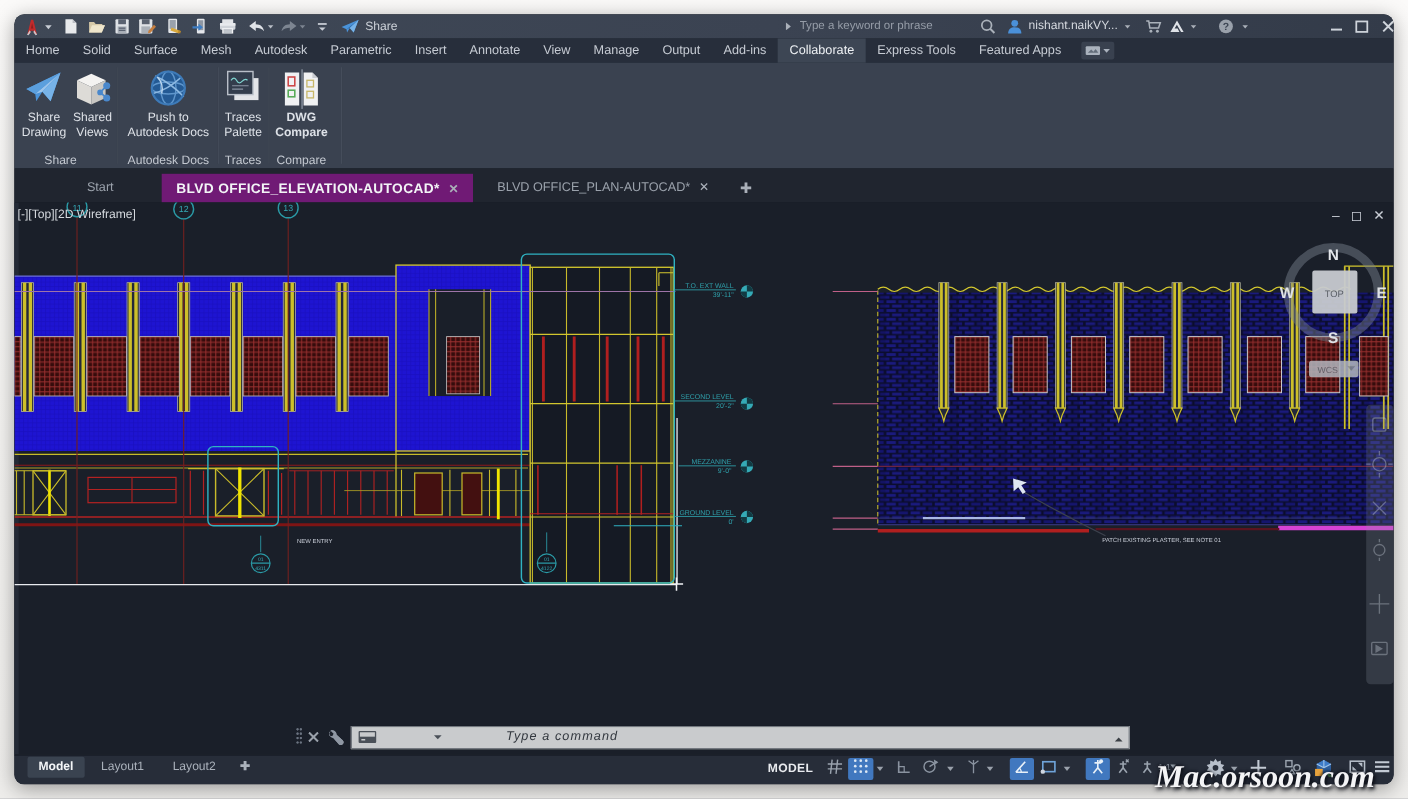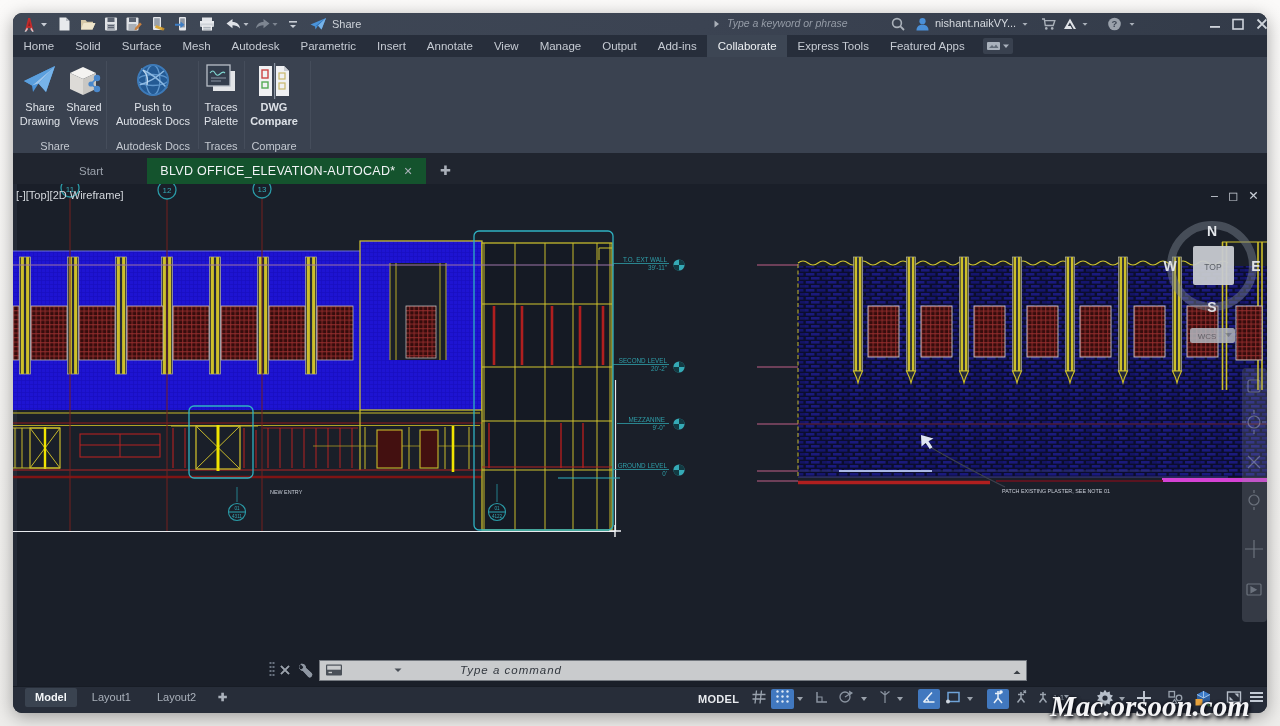--- a/index.html
+++ b/index.html
@@ -8,40 +8,40 @@
   #win { position:absolute; left:13px; top:13px; width:1254px; height:700px; border-radius:9px; overflow:hidden; background:#1a1f29; box-shadow:0 4px 18px rgba(0,0,0,.35); }
 
   
   #titlebar { position:absolute; left:0; top:0; width:100%; height:22px; background:linear-gradient(90deg,#3f4856 0%,#3b4352 55%,#333b49 100%); }
   .tbi { position:absolute; top:0; height:22px; display:flex; align-items:center; }
   #qat { left:6px; }
   #qat svg { margin:0; }
   #fname { position:absolute; top:0; left:0; width:1064px; height:22px; text-align:center; line-height:22px; font-size:11.5px; color:#b9bec7; letter-spacing:.2px; }
   #tright { position:absolute; right:0; top:0; height:22px; display:flex; align-items:center; }
   .ttxt { color:#c7ccd4; font-size:11px; }
-  #searchtxt { font-style:italic; color:#959ca7; font-size:10.5px; }
+  #searchtxt { color:#959ca7; font-size:10.5px; }
 
   
   #menurow { position:absolute; left:0; top:22px; width:100%; height:22px; background:#272e3b; display:flex; align-items:stretch; padding-left:0; }
   .mtab { color:#c6cbd3; font-size:11.5px; line-height:22px; padding:0 10.5px; white-space:nowrap; }
   .mtab.active { background:#3d4654; color:#eef1f4; }
   #menubtn { width:30px; height:16px; margin-top:3px; margin-left:8px; background:#39414f; border-radius:2px; display:flex; align-items:center; justify-content:center; }
 
   
   #ribbon { position:absolute; left:0; top:44px; width:100%; height:96px; background:#3a4250; }
   .rsep { position:absolute; top:4px; width:1px; height:88px; background:#2c323d; border-right:1px solid #454d5b; }
   .rbtn { position:absolute; text-align:center; color:#dde1e7; font-size:11px; line-height:13px; }
   .glabel { position:absolute; top:83px; width:100%; text-align:center; color:#c3c8d0; font-size:11px; }
   .blabel { position:absolute; top:44px; width:100%; text-align:center; color:#dde1e7; font-size:11px; line-height:13.5px; }
 
   
   #ftabs { position:absolute; left:0; top:140px; width:100%; height:31px; background:#20252f; display:flex; align-items:flex-end; }
   .ftab { height:26px; line-height:26px; font-size:11.5px; color:#9aa1ab; padding:0 14px; white-space:nowrap; }
   .ftab .x { color:#aab0b9; margin-left:8px; font-size:11px; }
-  .ftab.active { background:#14532d; color:#f2f4f6; font-weight:normal; font-size:12.5px; padding:0 13px; letter-spacing:.3px; }
+  .ftab.active { background:#701a75; color:#f2f4f6; font-weight:bold; font-size:12.5px; padding:0 13px; letter-spacing:.3px; }
   #ftplus { color:#aab0b9; font-size:13px; margin-left:14px; line-height:26px; }
 
   
   #canvas { position:absolute; left:0; top:171px; width:1254px; height:502px; background:#1a1f29; }
   #vctl { position:absolute; left:3px; top:5px; color:#d4d8dd; font-size:11px; }
 
   
   #cmddock { position:absolute; left:255px; top:645px; height:24px; display:flex; align-items:center; }
   #cmdbox { width:708px; height:21px; background:#c9cbcd; border:1px solid #73787f; display:flex; align-items:center; position:relative;gap:48px; }
   #cmdtxt { font-style:italic; color:#33383f; font-size:11.5px; margin-left:8px; letter-spacing:1px;}
@@ -292,20 +292,21 @@
     </div>
     <div class="rsep" style="left:297px;"></div>
     <div class="glabel" style="left:-6px; width:96px;">Share</div>
     <div class="glabel" style="left:95px; width:90px;">Autodesk Docs</div>
     <div class="glabel" style="left:186px; width:44px;">Traces</div>
     <div class="glabel" style="left:233px; width:56px;">Compare</div>
   </div>
   <div id="ftabs">
     <span class="ftab" style="margin-left:22px; padding:0 44px;">Start</span>
     <span class="ftab active">BLVD OFFICE_ELEVATION-AUTOCAD*<span class="x">✕</span></span>
+    <span class="ftab" style="margin-left:8px;">BLVD OFFICE_PLAN-AUTOCAD*<span class="x">✕</span></span>
     <span id="ftplus">✚</span>
   </div>
   <div id="canvas">
     <svg id="cad" width="1254" height="502" viewBox="0 0 1254 502" style="position:absolute;left:0;top:0;">
       <defs>
         <pattern id="bh" width="4" height="4" patternUnits="userSpaceOnUse">
           <rect width="4" height="4" fill="#1e14d2"></rect>
           <path d="M0 .5 H4 M.5 0 V4" stroke="#190fc0" stroke-width=".7"></path>
         </pattern>
         <pattern id="rh" width="4.5" height="4.5" patternUnits="userSpaceOnUse">

